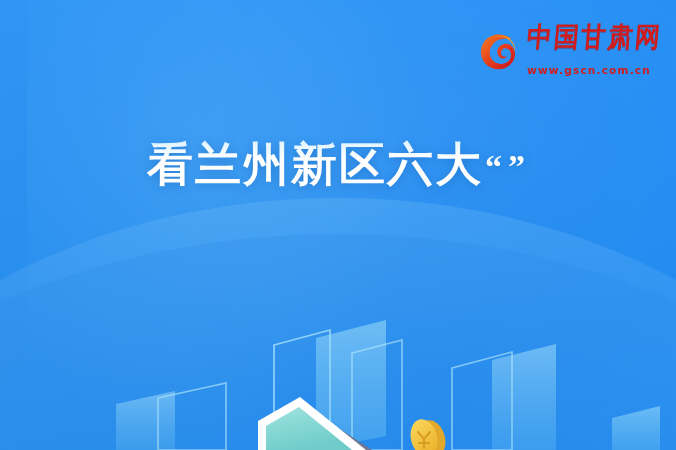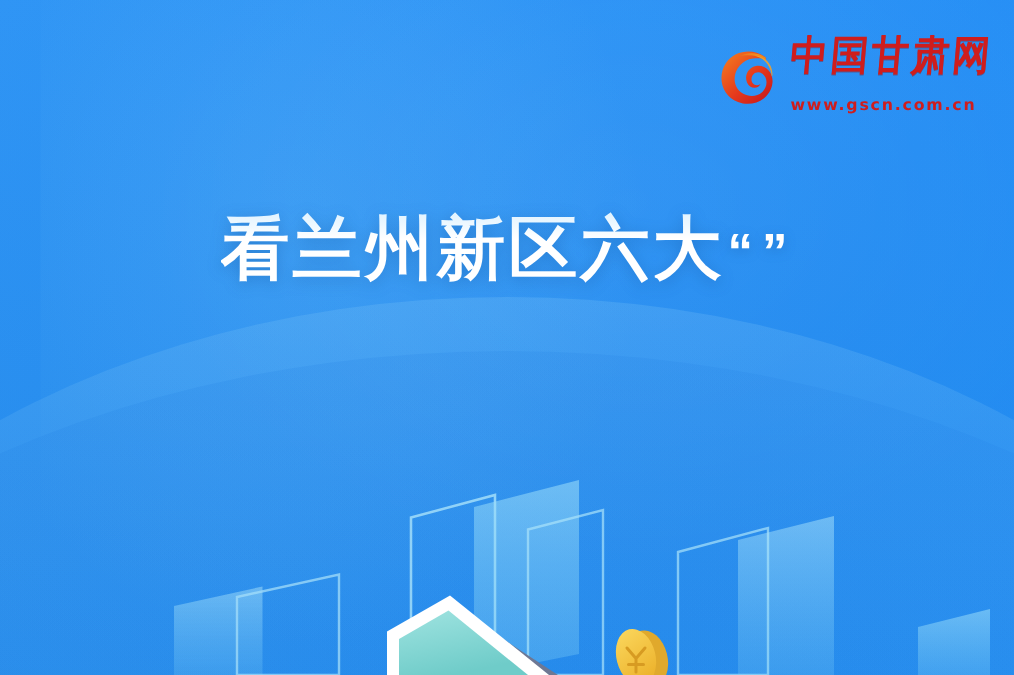--- a/index.html
+++ b/index.html
@@ -128,21 +128,21 @@
     line-height: 1.08;
     background: linear-gradient(180deg, #dff4ff 0%, #ffffff 34%, #ffffff 100%);
     -webkit-background-clip: text;
     background-clip: text;
     -webkit-text-fill-color: transparent;
     filter: drop-shadow(0 2px 5px rgba(10,70,140,0.30));
     white-space: nowrap;
   }
   .headline-line2 {
     margin-top: 12px;
-    font-family: Liberation Sans, sans-serif;
+    font-family: Liberation Serif, serif;
     font-size: 46px;
     font-weight: 700;
     letter-spacing: 2px;
     line-height: 1.1;
     white-space: nowrap;
     display: flex;
     justify-content: center;
     align-items: baseline;
   }
   .hl-white {

